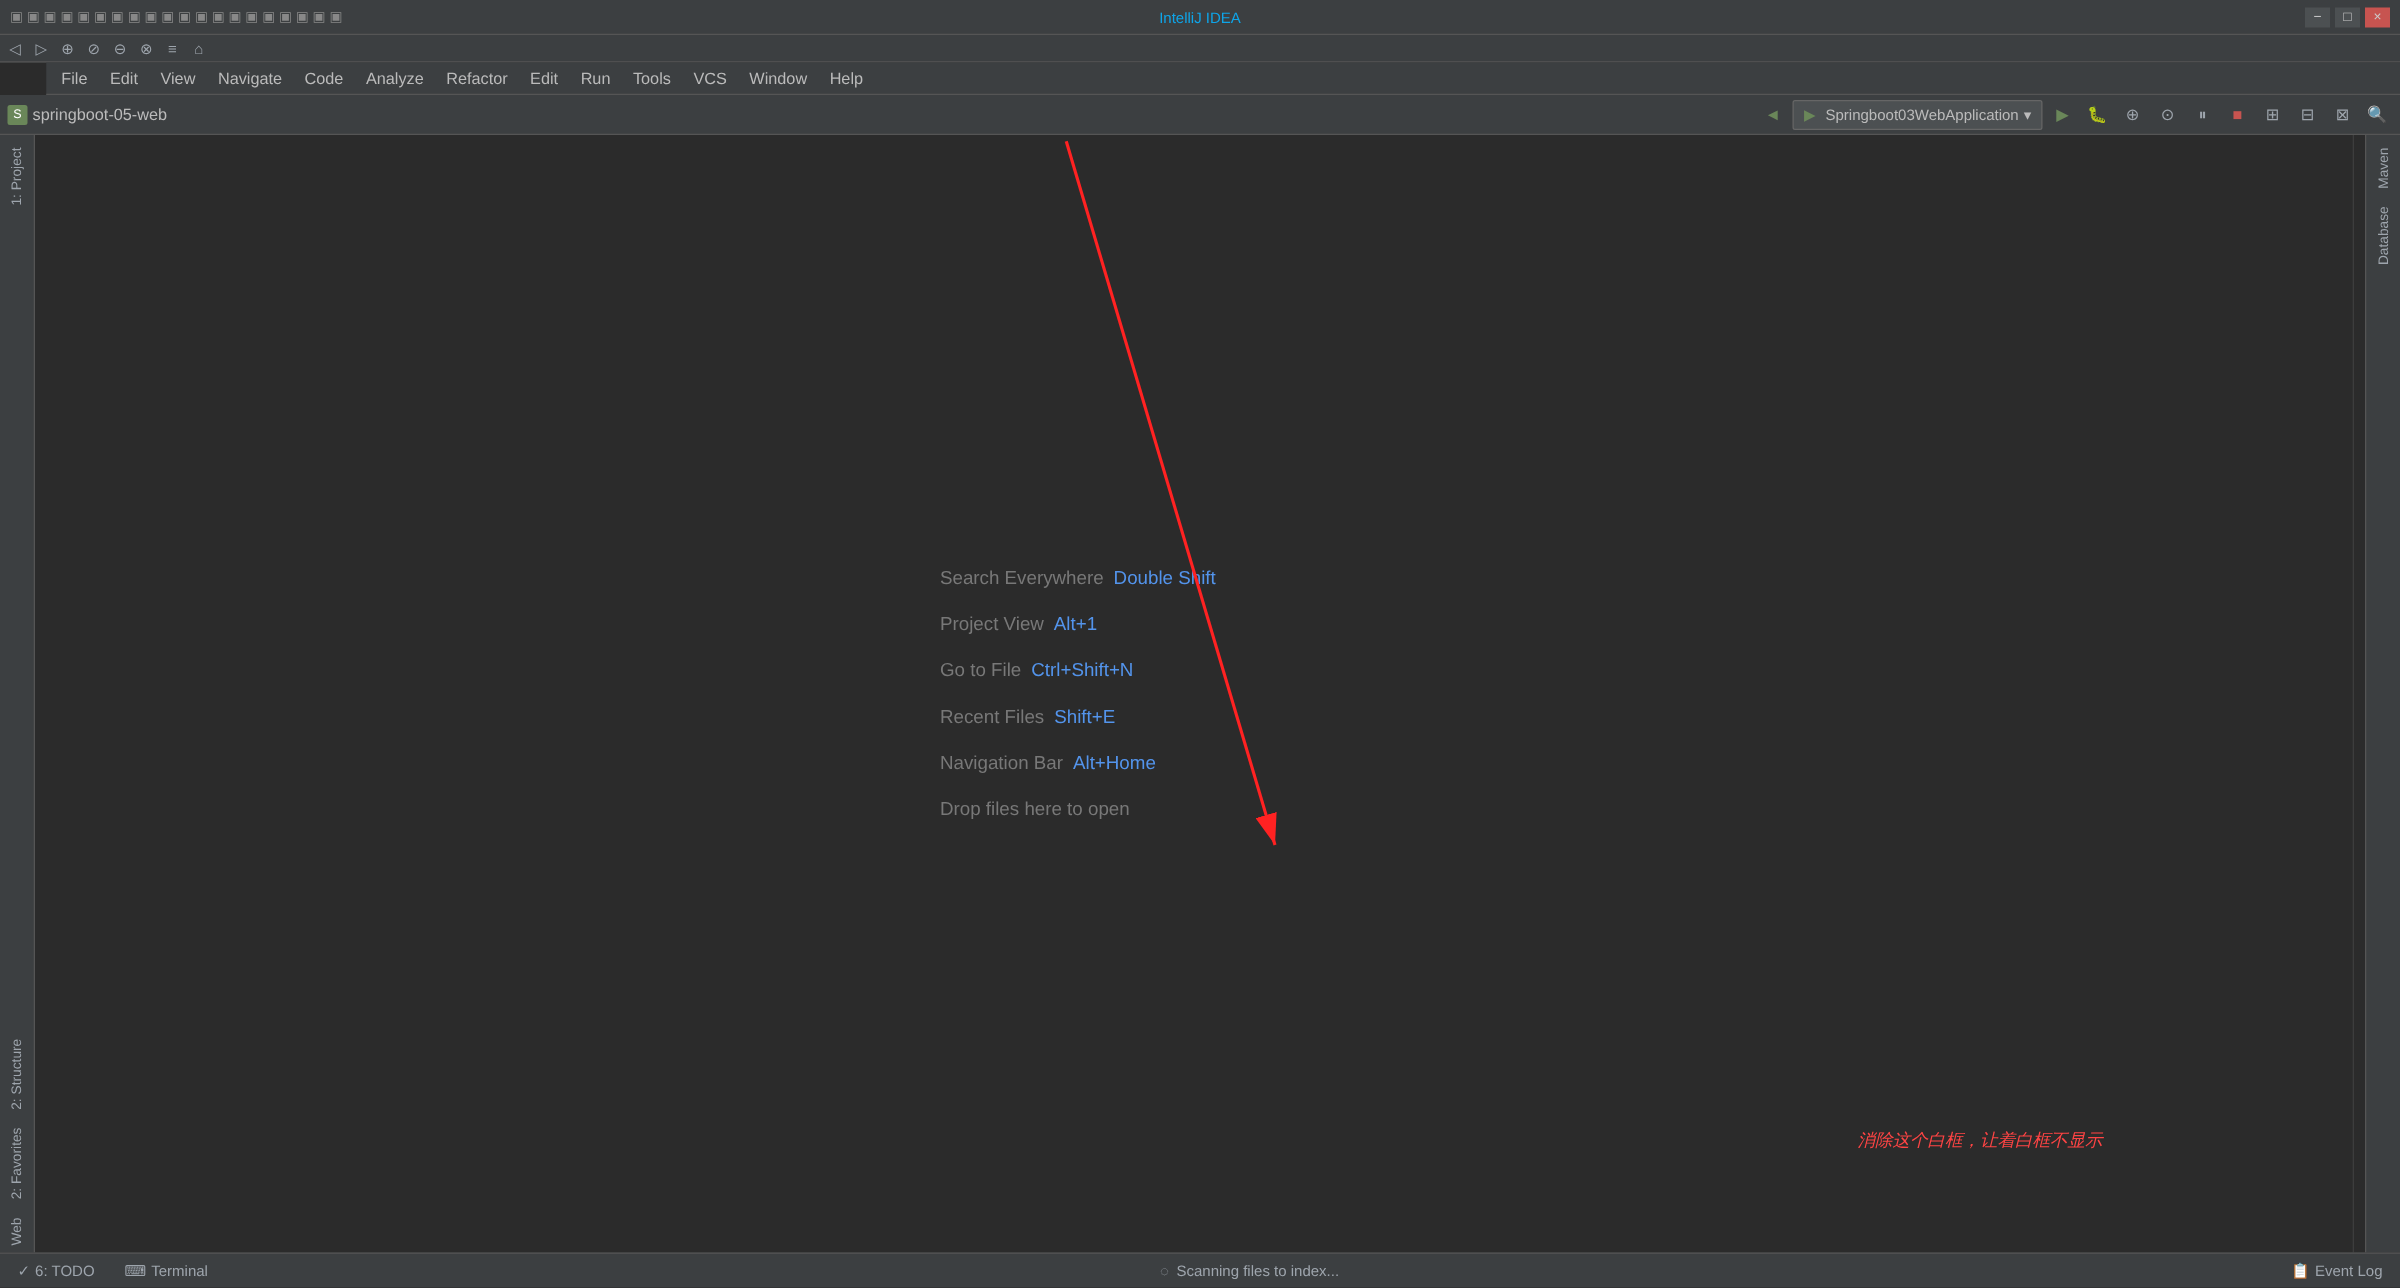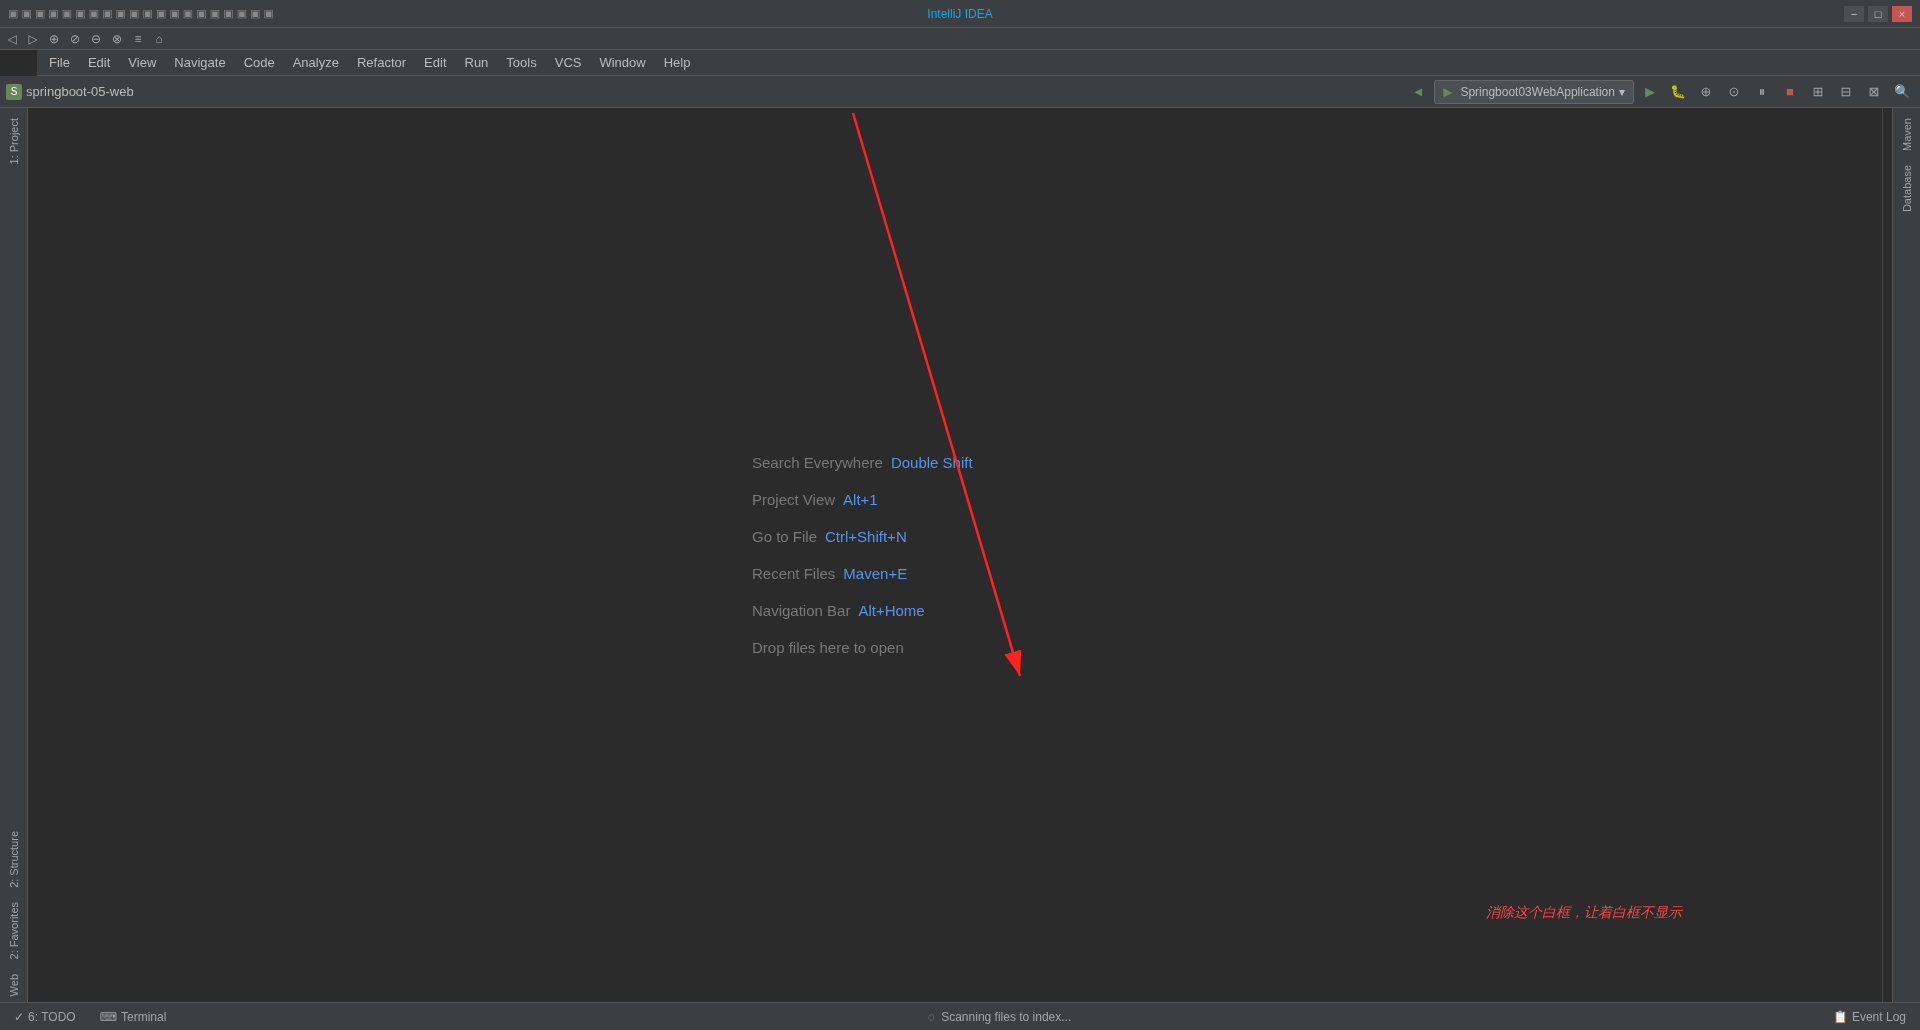--- a/index.html
+++ b/index.html
@@ -395,21 +395,21 @@
       <div class="shortcut-row">
         <span class="shortcut-label">Project View</span>
         <span class="shortcut-key">Alt+1</span>
       </div>
       <div class="shortcut-row">
         <span class="shortcut-label">Go to File</span>
         <span class="shortcut-key">Ctrl+Shift+N</span>
       </div>
       <div class="shortcut-row">
         <span class="shortcut-label">Recent Files</span>
-        <span class="shortcut-key">Maven+E</span>
+        <span class="shortcut-key">Shift+E</span>
       </div>
       <div class="shortcut-row">
         <span class="shortcut-label">Navigation Bar</span>
         <span class="shortcut-key">Alt+Home</span>
       </div>
       <div class="shortcut-row">
         <span class="shortcut-label">Drop files here to open</span>
       </div>
     </div>
 

